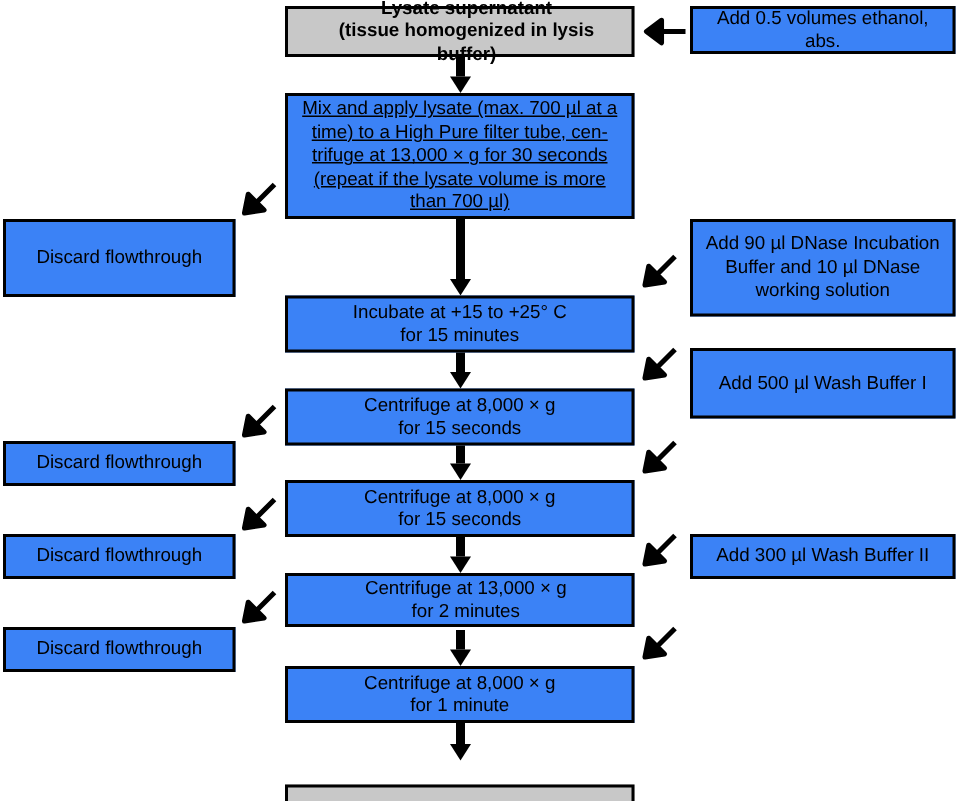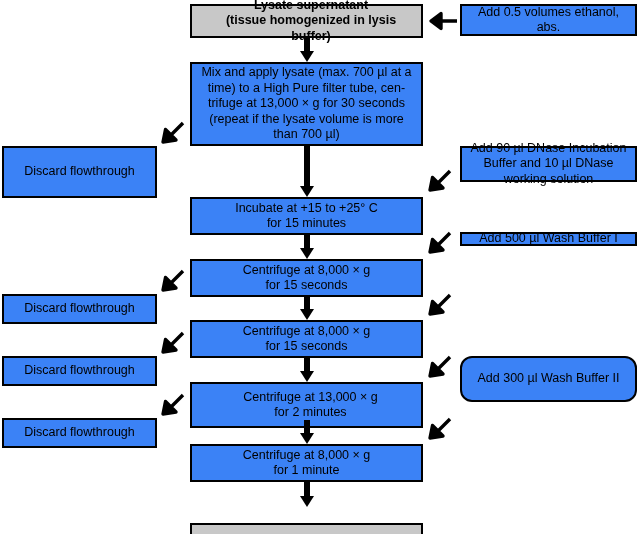--- a/index.html
+++ b/index.html
@@ -86,61 +86,61 @@
   .harrow svg { display: block; }
 </style>
 </head>
 <body>
 
 <div id="page">
 
   <div class="box main filled" style="top:4px; height:34px;padding-left:13px;">Lysate supernatant
 (tissue homogenized in lysis buffer)</div>
 
-  <div class="box main" style="top:62px; height:84px;">Mix and apply lysate (max. 700 µl at a
+  <div class="box main" style="top:62px; height:84px;text-decoration:underline;">Mix and apply lysate (max. 700 µl at a
 time) to a High Pure filter tube, cen-
 trifuge at 13,000 × g for 30 seconds
 (repeat if the lysate volume is more
 than 700 µl)</div>
 
   <div class="box main" style="top:197px; height:38px;">Incubate at +15 to +25° C
 for 15 minutes</div>
 
   <div class="box main" style="top:259px; height:38px;">Centrifuge at 8,000 × g
 for 15 seconds</div>
 
   <div class="box main" style="top:320px; height:38px;">Centrifuge at 8,000 × g
 for 15 seconds</div>
 
-  <div class="box main" style="top:382px; height:46px;padding-left:12px;">Centrifuge at 13,000 × g
+  <div class="box main" style="top:382px; height:36px;padding-left:12px;">Centrifuge at 13,000 × g
 for 2 minutes</div>
 
   <div class="box main" style="top:444px; height:38px;">Centrifuge at 8,000 × g
 for 1 minute</div>
 
   <div class="box main filled" style="top:523px; height:40px;">Pure total RNA</div>
 
   <div class="box left" style="top:146px; height:52px;">Discard flowthrough</div>
 
   <div class="box left" style="top:294px; height:30px;">Discard flowthrough</div>
 
   <div class="box left" style="top:356px; height:30px;">Discard flowthrough</div>
 
   <div class="box left" style="top:418px; height:30px;">Discard flowthrough</div>
 
   <div class="box right" style="top:4px; height:32px;">Add 0.5 volumes ethanol, abs.</div>
 
-  <div class="box right" style="top:146px; height:36px;">Add 90 µl DNase Incubation
+  <div class="box right" style="top:146px; height:65px;">Add 90 µl DNase Incubation
 Buffer and 10 µl DNase
 working solution</div>
 
-  <div class="box right" style="top:232px; height:14px;text-align:center;">Add 500 µl Wash Buffer I</div>
-
-
-  <div class="box right" style="top:356px; height:46px;border-radius:12px;">Add 300 µl Wash Buffer II</div>
+  <div class="box right" style="top:232px; height:47px;text-align:center;">Add 500 µl Wash Buffer I</div>
+
+
+  <div class="box right" style="top:356px; height:30px;">Add 300 µl Wash Buffer II</div>
 
 
   <div class="varrow" style="top:38px; height:24px;">
     <div class="stem" style="height:13px;"></div>
     <div class="head" style="top:13px;"></div>
   </div>
   <div class="varrow" style="top:146px; height:51px;">
     <div class="stem" style="height:40px;"></div>
     <div class="head" style="top:40px;"></div>
   </div>

